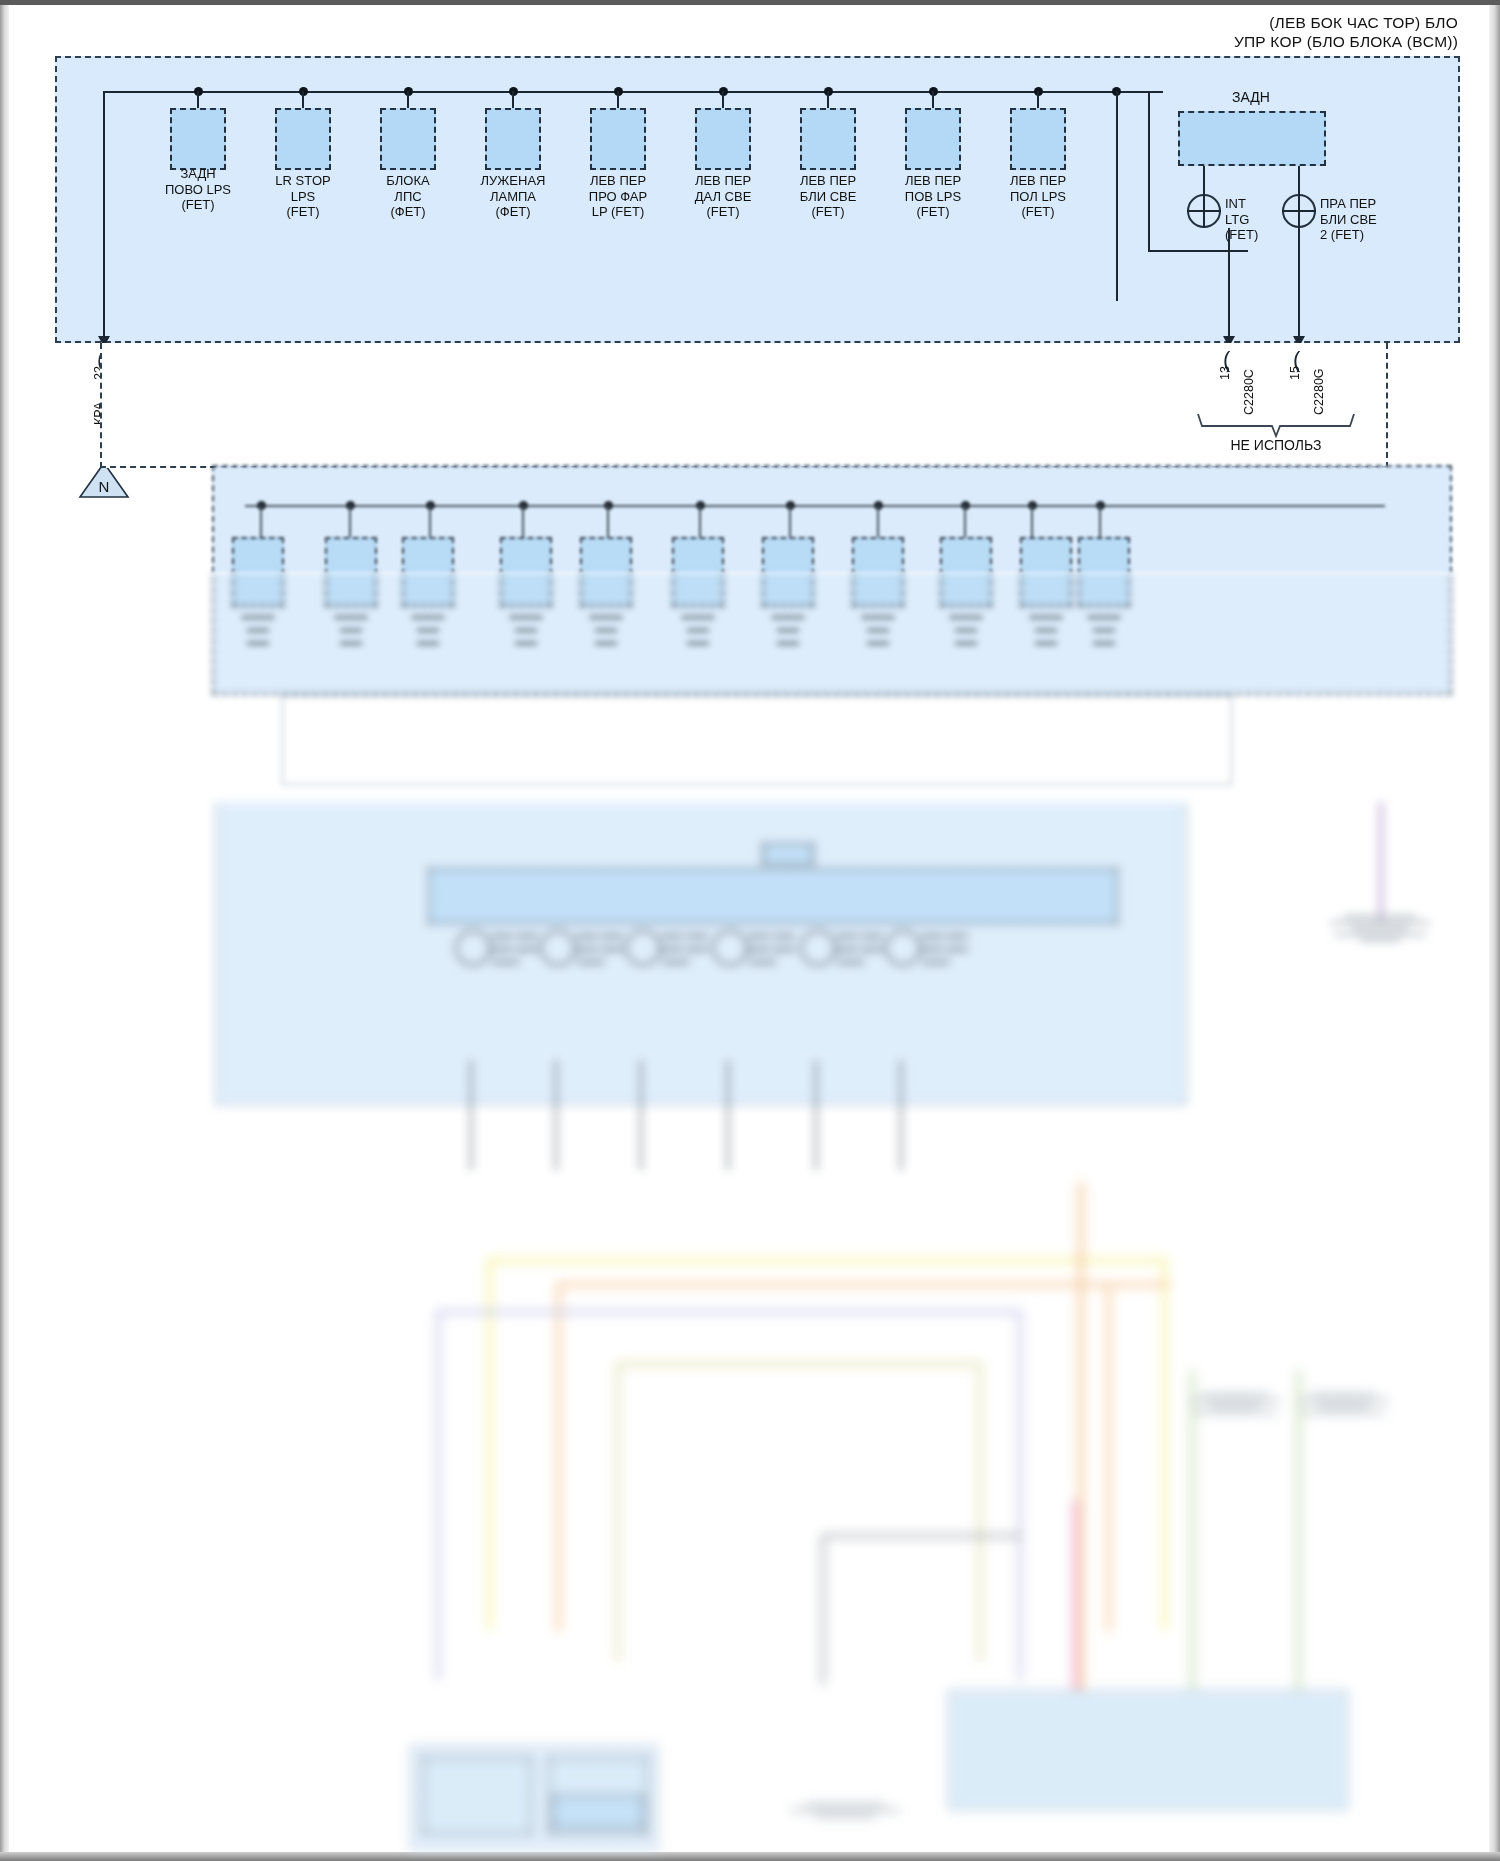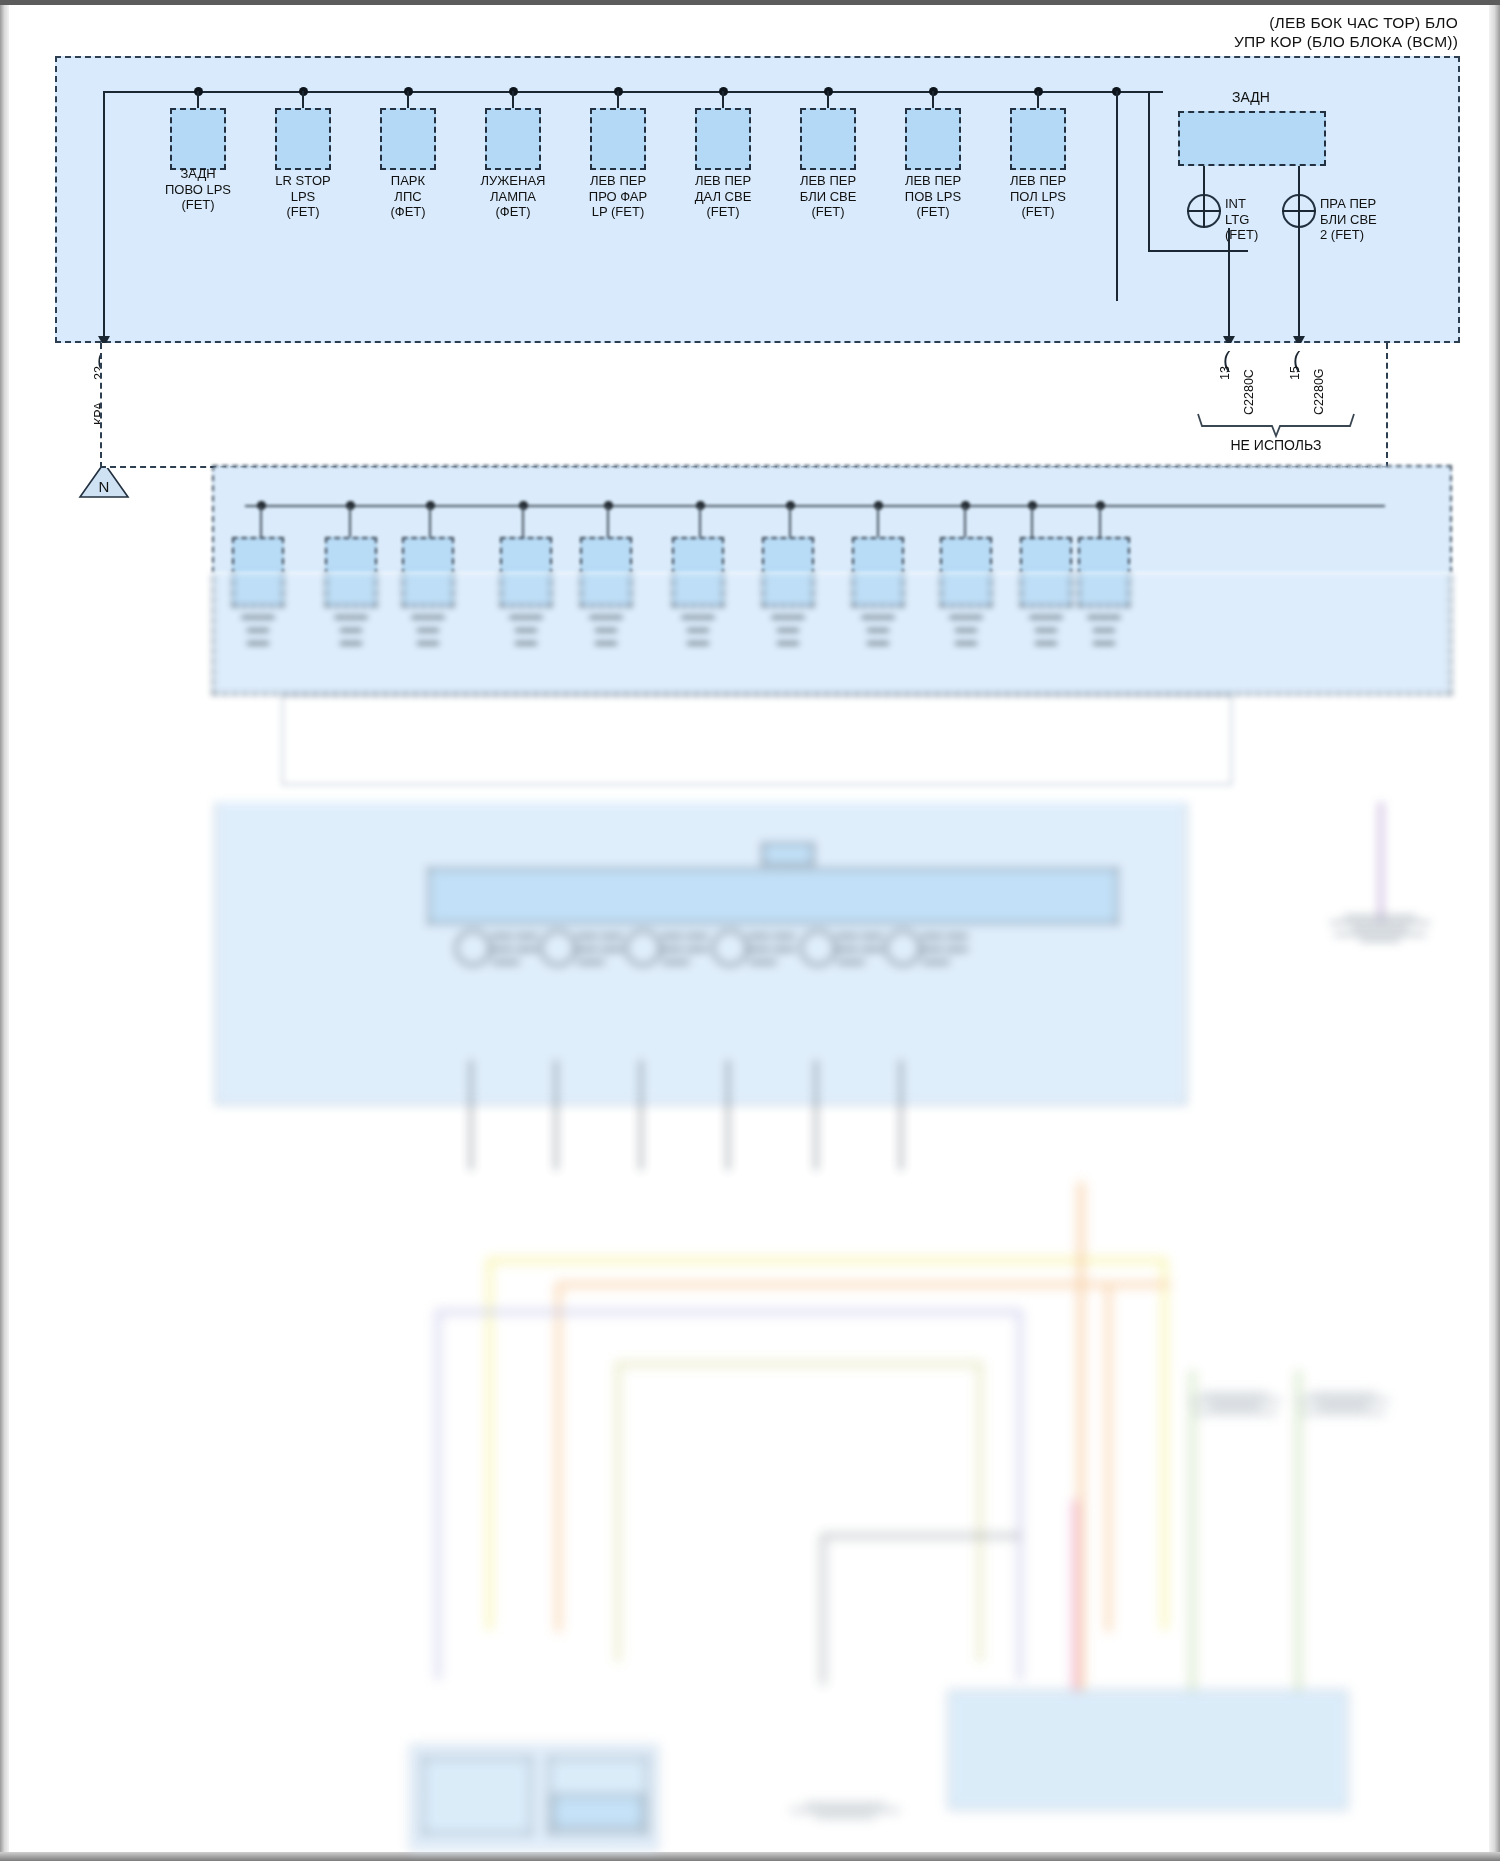--- a/index.html
+++ b/index.html
@@ -102,21 +102,21 @@
 (FET)</div>
       <div class="dot" style="left: 298.5px; top: 87px;"></div>
       <div class="wire wire-v" style="left: 302.2px; top: 91px; height: 17px;"></div>
       <div class="fetbox" style="left: 275px; top: 108px; width: 56px; height: 62px;"></div>
       <div class="fetlabel" style="left: 251px; top: 173px; width: 104px;">LR STOP
 LPS
 (FET)</div>
       <div class="dot" style="left: 403.5px; top: 87px;"></div>
       <div class="wire wire-v" style="left: 407.2px; top: 91px; height: 17px;"></div>
       <div class="fetbox" style="left: 380px; top: 108px; width: 56px; height: 62px;"></div>
-      <div class="fetlabel" style="left: 356px; top: 173px; width: 104px;">ПАРК
+      <div class="fetlabel" style="left: 356px; top: 173px; width: 104px;">БЛОКА
 ЛПС
 (ФЕТ)</div>
       <div class="dot" style="left: 508.5px; top: 87px;"></div>
       <div class="wire wire-v" style="left: 512.2px; top: 91px; height: 17px;"></div>
       <div class="fetbox" style="left: 485px; top: 108px; width: 56px; height: 62px;"></div>
       <div class="fetlabel" style="left: 461px; top: 173px; width: 104px;">ЛУЖЕНАЯ
 ЛАМПА
 (ФЕТ)</div>
       <div class="dot" style="left: 613.5px; top: 87px;"></div>
       <div class="wire wire-v" style="left: 617.2px; top: 91px; height: 17px;"></div>

